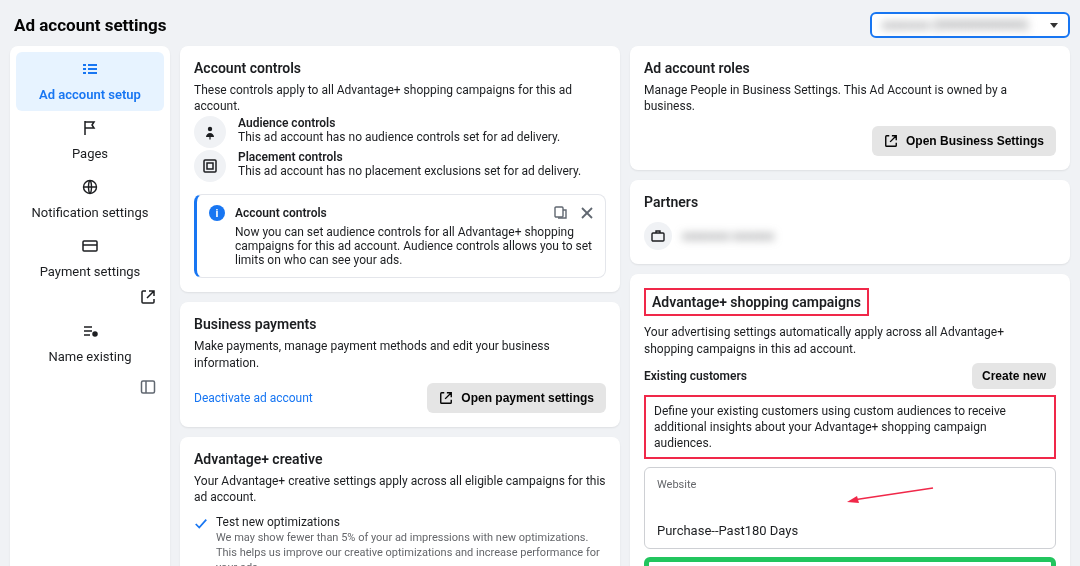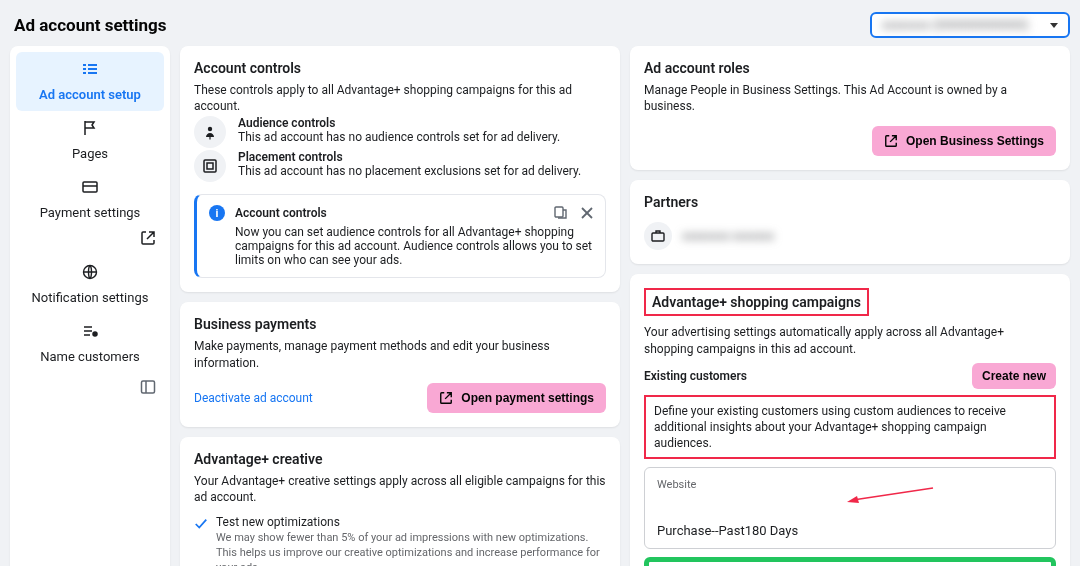--- a/index.html
+++ b/index.html
@@ -58,21 +58,21 @@
       padding: 10px 12px; margin-top: 12px; position: relative; font-size: 12px;
     }
     .info-box .ib-head { display: flex; align-items: center; gap: 10px; font-weight: 600; margin-bottom: 4px; }
     .ib-actions { position: absolute; right: 10px; top: 10px; display: flex; gap: 10px; }
     .ib-icon { width: 16px; height: 16px; color: #606770; cursor: pointer; }
     .i-circle { width: 16px; height: 16px; border-radius: 50%; background: #1876f2; color: #fff; font-size: 11px; display: flex; align-items: center; justify-content: center; font-weight: bold; }
 
     .actions-row { display: flex; justify-content: space-between; align-items: center; margin-top: 12px; gap: 10px;}
     .link { color: #1876f2; font-size: 12px; cursor: pointer; }
     .btn-light {
-      background: #f9a8d4; border: none; padding: 8px 12px; border-radius: 6px;
+      background: #e5e5e5; border: none; padding: 8px 12px; border-radius: 6px;
       font-size: 12px; font-weight: 600; display: inline-flex; align-items: center; gap: 8px; cursor: pointer; color: #050505;
     }
     .chk-row { display: flex; gap: 8px; align-items: flex-start; margin-top: 10px; font-size: 12px; }
     .chk { width: 14px; height: 14px; color: #1876f2; flex-shrink: 0; margin-top: 2px; }
     .hint { font-size: 11px; color: #65676b; line-height: 1.35; margin-top: 2px; }
 
     .partner-row { display: flex; align-items: center; gap: 10px; margin-top: 12px; }
     .partner-icon {
       width: 28px; height: 28px; border-radius: 50%; background: #f0f2f5;
       display: flex; align-items: center; justify-content: center; color: #1c1e21;
@@ -125,49 +125,49 @@
       <div class="side-item">
         <span class="side-icon">
           <svg viewBox="0 0 16 16" fill="none" stroke="currentColor" stroke-width="1.5">
               <path d="M3 1v14M3 2h9l-2 3 2 3H3"></path>
             </svg>
         </span>
         <span>Pages</span>
       </div>
       <div class="side-item">
         <span class="side-icon">
-          <svg viewBox="0 0 16 16" fill="none" stroke="currentColor" stroke-width="1.5">
-              <rect x="1" y="3" width="14" height="10" rx="1"></rect>
-              <line x1="1" y1="7" x2="15" y2="7"></line>
-            </svg>
-        </span>
-        <span>Payment settings</span>
-        <span class="ext side-icon">
-          <svg viewBox="0 0 16 16" fill="none" stroke="currentColor" stroke-width="1.5">
-              <path d="M6 2H3a1 1 0 00-1 1v10a1 1 0 001 1h10a1 1 0 001-1v-3M9 2h5v5M14 2L7 9"></path>
-            </svg>
-        </span>
-      </div>
-      <div class="side-item">
-        <span class="side-icon">
           <svg viewBox="0 0 16 16" fill="none" stroke="currentColor" stroke-width="1.4">
               <circle cx="8" cy="8" r="6.5"></circle>
               <path d="M1.5 8h13M8 1.5c2 2 2 11 0 13M8 1.5c-2 2-2 11 0 13"></path>
             </svg>
         </span>
         <span>Notification settings</span>
       </div>
       <div class="side-item">
         <span class="side-icon">
           <svg viewBox="0 0 16 16" fill="none" stroke="currentColor" stroke-width="1.5">
+              <rect x="1" y="3" width="14" height="10" rx="1"></rect>
+              <line x1="1" y1="7" x2="15" y2="7"></line>
+            </svg>
+        </span>
+        <span>Payment settings</span>
+        <span class="ext side-icon">
+          <svg viewBox="0 0 16 16" fill="none" stroke="currentColor" stroke-width="1.5">
+              <path d="M6 2H3a1 1 0 00-1 1v10a1 1 0 001 1h10a1 1 0 001-1v-3M9 2h5v5M14 2L7 9"></path>
+            </svg>
+        </span>
+      </div>
+      <div class="side-item">
+        <span class="side-icon">
+          <svg viewBox="0 0 16 16" fill="none" stroke="currentColor" stroke-width="1.5">
               <path d="M2 4h8M2 8h8M2 12h6"></path>
               <circle cx="13" cy="11" r="2" fill="currentColor"></circle>
             </svg>
         </span>
-        <span>Name customers</span>
+        <span>Name existing</span>
       </div>
       <div class="side-collapse">
         <span class="collapse-icon">
           <svg viewBox="0 0 16 16" fill="none" stroke="currentColor" stroke-width="1.5">
               <rect x="1.5" y="2" width="13" height="12" rx="1.5"></rect>
               <line x1="6" y1="2" x2="6" y2="14"></line>
             </svg>
         </span>
       </div>
     </div>

